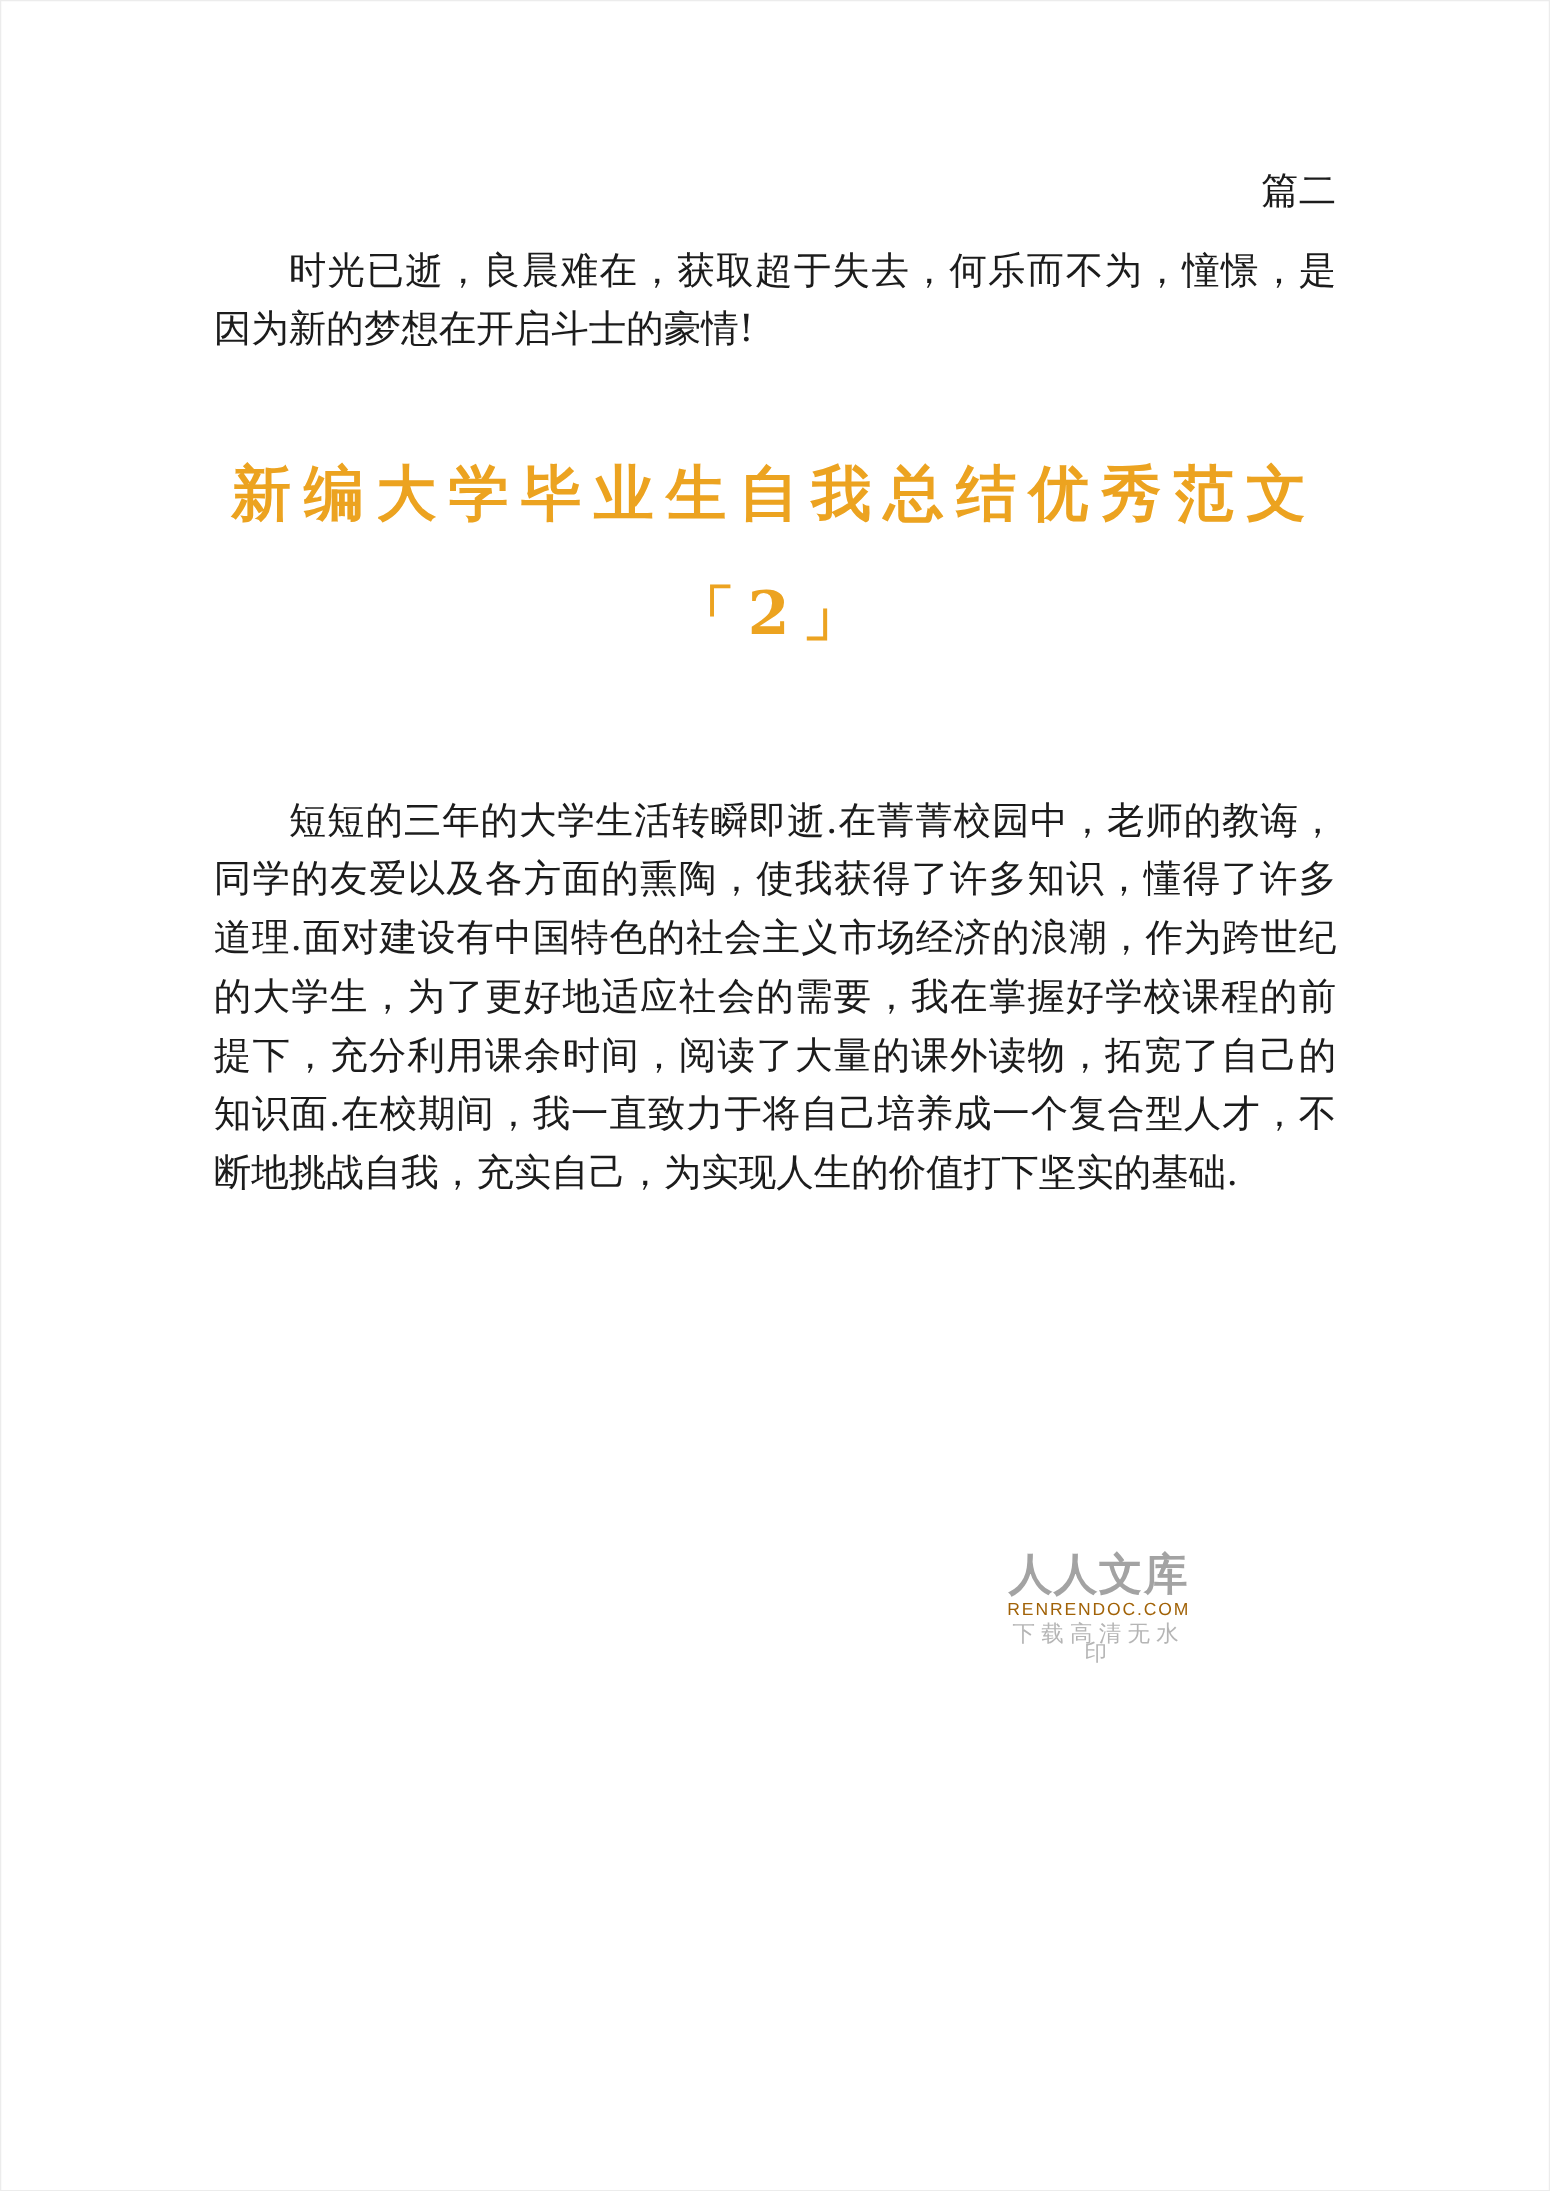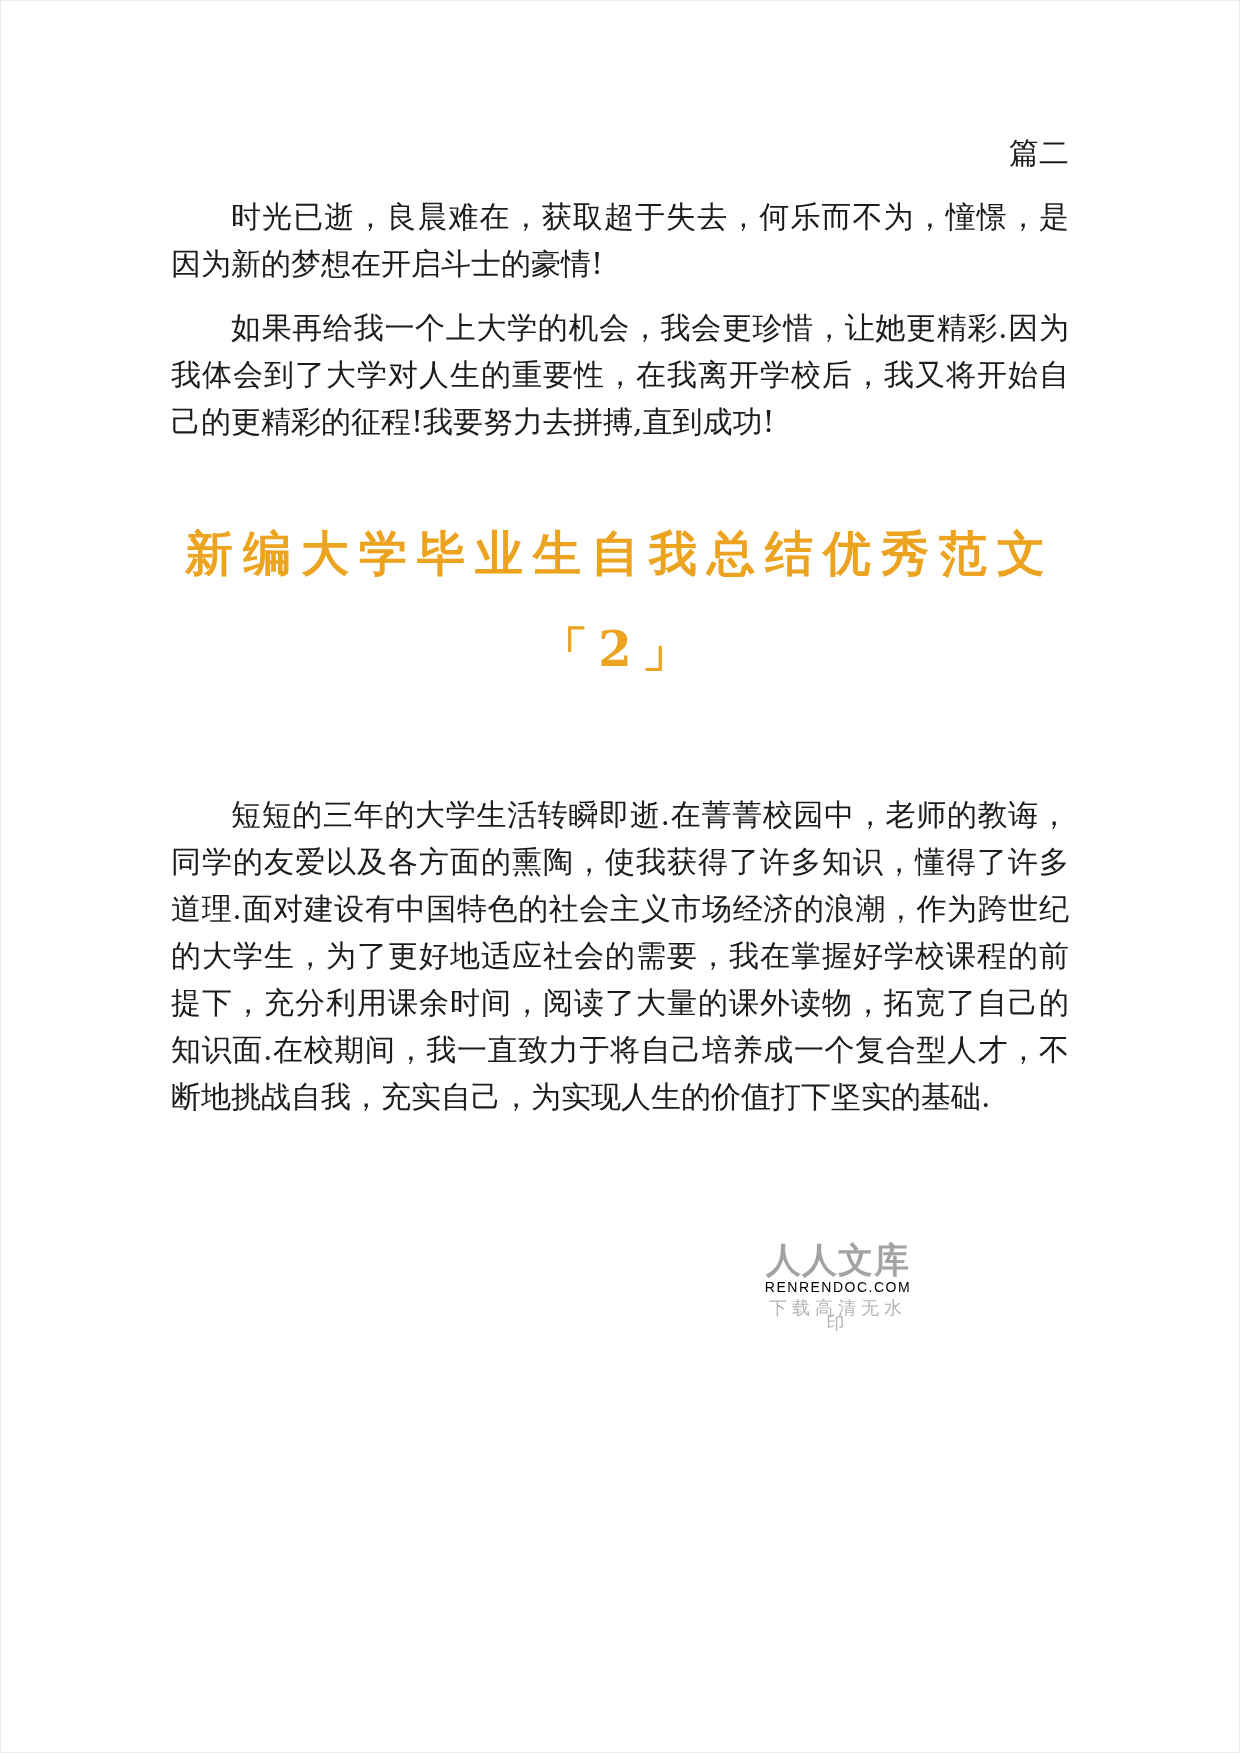--- a/index.html
+++ b/index.html
@@ -52,39 +52,39 @@
   .heading .heading-line {
     display: block;
   }
   .para-final {
     margin-top: 94px;
     margin-bottom: 16px;
   }
   
   .watermark {
     position: absolute;
-    left: 757px;
+    left: 798px;
     top: 1240px;
     width: 160px;
     text-align: center;
     z-index: 1;
     user-select: none;
   }
   .wm-title {
     font-size: 35px;
     line-height: 38px;
     font-weight: bold;
     letter-spacing: 1px;
     color: #a3a3a3;
   }
   .wm-domain {
     font-size: 14px;
     line-height: 15px;
     letter-spacing: 1.5px;
-    color: #000000;
+    color: #a16207;
     margin-top: 1px;
     font-family: "Liberation Sans", sans-serif;
   }
   .wm-slogan {
     font-size: 18px;
     line-height: 15px;
     letter-spacing: 5px;
     color: #b5b5b5;
     margin-top: 5px;
   }
@@ -119,21 +119,20 @@
     <div class="wm-domain">RENRENDOC.COM</div>
     <div class="wm-slogan">下载高清无水印</div>
   </div>
 
   <div class="content">
     <p class="section-label">篇二</p>
 
 
     <p class="para">时光已逝，良晨难在，获取超于失去，何乐而不为，憧憬，是因为新的梦想在开启斗士的豪情!</p>
 
-    <p class="para">如果再给我一个上大学的机会，我会更珍惜，让她更精彩.因为我体会到了大学对人生的重要性，在我离开学校后，我又将开始自己的更精彩的征程!我要努力去拼搏,直到成功!</p>
 
     <h1 class="heading" style="color: rgb(236, 163, 32); font-weight: bold;">
       <span class="heading-line">新编大学毕业生自我总结优秀范文</span>
       <span class="heading-line">「2」</span>
     </h1>
 
     <p class="para para-final">短短的三年的大学生活转瞬即逝.在菁菁校园中，老师的教诲，同学的友爱以及各方面的熏陶，使我获得了许多知识，懂得了许多道理.面对建设有中国特色的社会主义市场经济的浪潮，作为跨世纪的大学生，为了更好地适应社会的需要，我在掌握好学校课程的前提下，充分利用课余时间，阅读了大量的课外读物，拓宽了自己的知识面.在校期间，我一直致力于将自己培养成一个复合型人才，不断地挑战自我，充实自己，为实现人生的价值打下坚实的基础.</p>
   </div>
 
 

